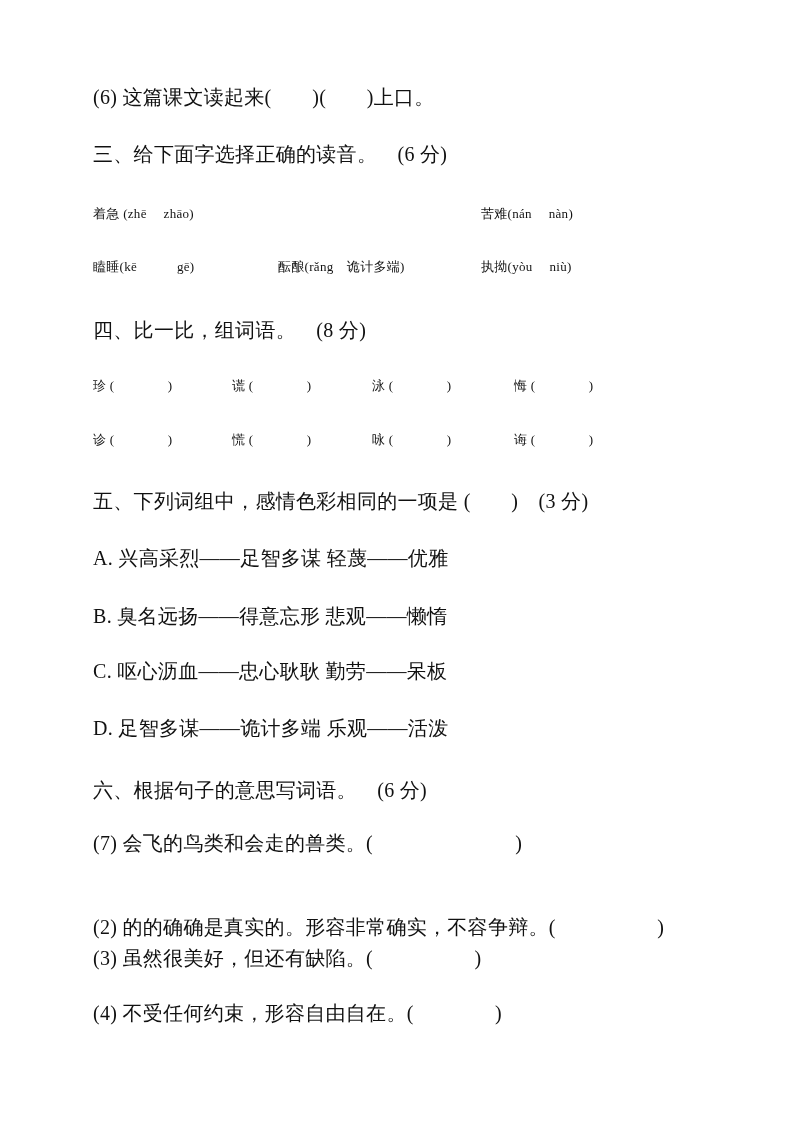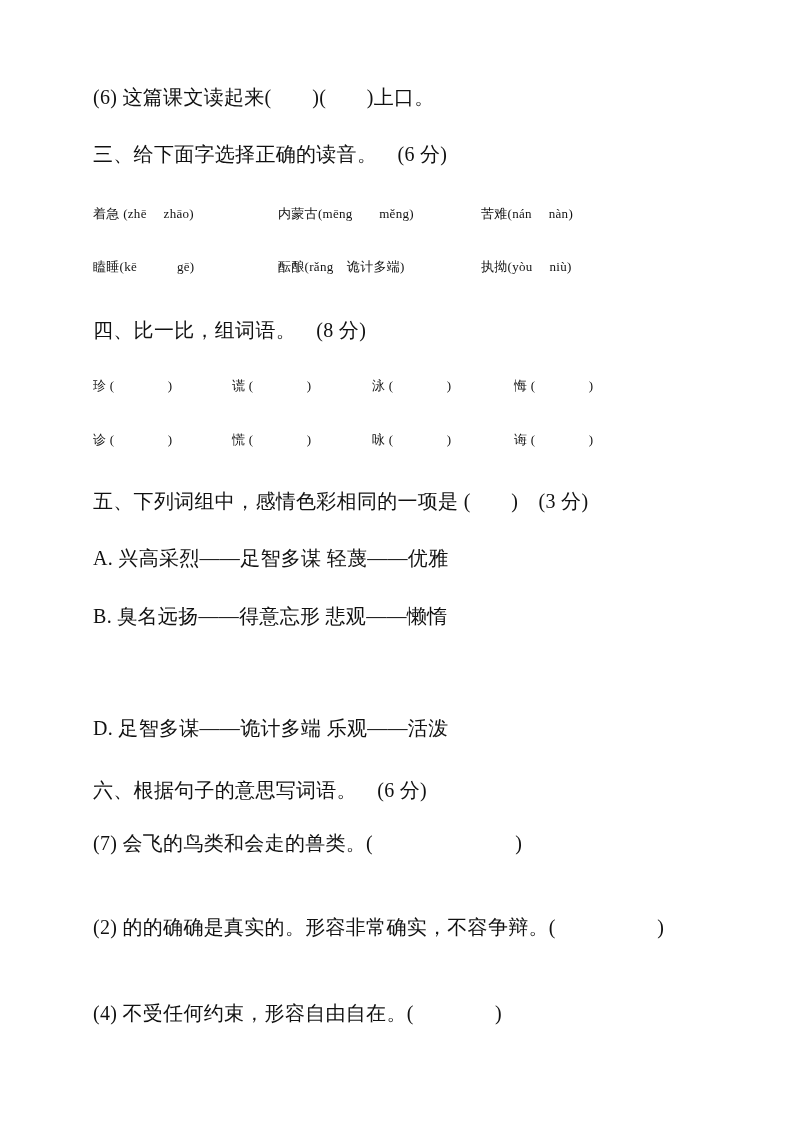--- a/index.html
+++ b/index.html
@@ -47,21 +47,20 @@
 <body>
 
 <div class="page">
 
   <div class="line" style="top:86px">(6) 这篇课文读起来(　　)(　　)上口。</div>
 
   <div class="line" style="top:143px">三、给下面字选择正确的读音。　(6 分)</div>
 
   <div class="row" style="top:202px">
     <span class="cell" style="left:93px">着急 (zhē　 zhāo)</span>
-    <span class="cell" style="left:278px">内蒙古(mēng　　měng)</span>
     <span class="cell" style="left:481px">苦难(nán　 nàn)</span>
   </div>
 
   <div class="row" style="top:255px">
     <span class="cell" style="left:93px">瞌睡(kē　　　gē)</span>
     <span class="cell" style="left:278px">酝酿(rǎng　诡计多端)</span>
     <span class="cell" style="left:481px">执拗(yòu　 niù)</span>
   </div>
 
   <div class="line" style="top:319px">四、比一比，组词语。　(8 分)</div>
@@ -79,25 +78,27 @@
     <span class="cell" style="left:372px">咏 (　　　　)</span>
     <span class="cell" style="left:514px">诲 (　　　　)</span>
   </div>
 
   <div class="line" style="top:490px">五、下列词组中，感情色彩相同的一项是 (　　)　(3 分)</div>
 
   <div class="line" style="top:547px">A. 兴高采烈——足智多谋 轻蔑——优雅</div>
 
   <div class="line" style="top:605px">B. 臭名远扬——得意忘形 悲观——懒惰</div>
 
+  <div class="line" style="top:660px">C. 呕心沥血——忠心耿耿 勤劳——呆板</div>
 
   <div class="line" style="top:717px">D. 足智多谋——诡计多端 乐观——活泼</div>
 
   <div class="line" style="top:779px">六、根据句子的意思写词语。　(6 分)</div>
 
   <div class="line" style="top:832px">(7) 会飞的鸟类和会走的兽类。(　　　　　　　)</div>
 
   <div class="line" style="top:916px">(2) 的的确确是真实的。形容非常确实，不容争辩。(　　　　　)</div>
 
+  <div class="line" style="top:947px">(3) 虽然很美好，但还有缺陷。(　　　　　)</div>
 
   <div class="line" style="top:1002px">(4) 不受任何约束，形容自由自在。(　　　　)</div>
 
 </div>
 
 </body></html>

